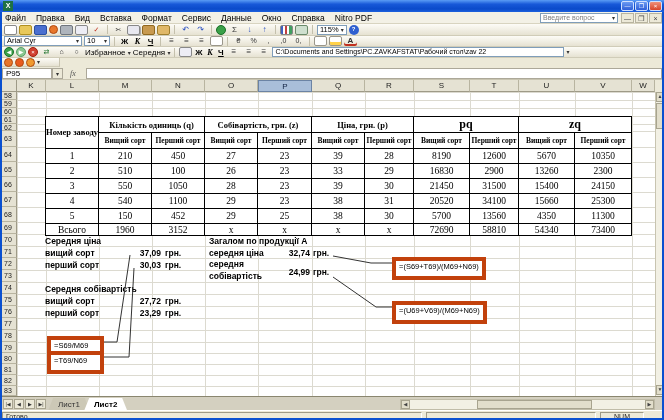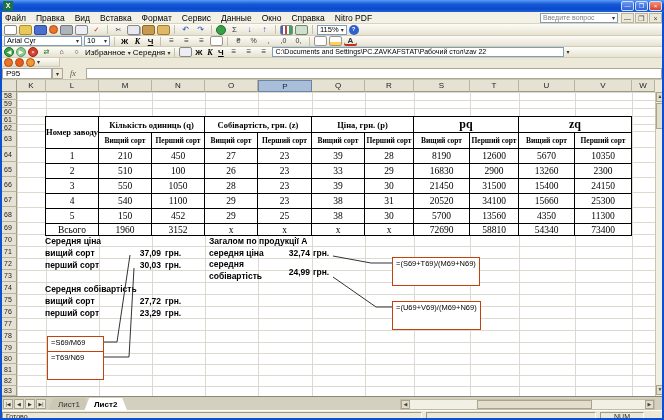--- a/index.html
+++ b/index.html
@@ -92,22 +92,22 @@
   .dtable td{border:1px solid #000;text-align:center;vertical-align:middle;padding:0;font-size:9.5px;overflow:hidden;}
   .h1 td{font-weight:bold;font-size:8.5px;}
   .h1 td.pqz{font-size:12px;}
   .corner-cell{font-size:9px;font-weight:bold;line-height:1.3;}
   .h2 td{font-weight:bold;font-size:7.5px;}
   .tot td{font-weight:normal;}
   .tot td.xc{font-weight:normal;}
   
   .an{position:absolute;font-weight:bold;font-size:8.5px;white-space:nowrap;z-index:3;}
   .anv{text-align:right;}
-  .fbox{position:absolute;background:#fff;border:1px solid #c2410c;font-size:7.5px;line-height:11px;
-    height:29px;padding:0 3px;z-index:5;white-space:nowrap;}
+  .fbox{position:absolute;background:#fff;border:4px solid #c2410c;font-size:7.5px;line-height:11px;
+    height:23px;padding:0 3px;z-index:5;white-space:nowrap;}
   svg.lines{position:absolute;left:0;top:0;z-index:4;pointer-events:none;}
   
   .vscroll{position:absolute;left:655px;top:92px;width:9px;height:304px;background:#F2F0E4;border-left:1px solid #C8C4B0;z-index:6;}
   .sbtn{position:absolute;background:#E2DECB;border:1px solid #A8A48F;font-size:5px;text-align:center;color:#444;}
   .vthumb{position:absolute;left:0;top:11px;width:8px;height:26px;background:#E2DECB;border:1px solid #A8A48F;}
   
   .tabbar{position:absolute;left:0;top:396px;width:664px;height:14px;background:#D4D0C0;border-top:1px solid #8A866F;z-index:6;}
   .navb{position:absolute;top:2px;width:10px;height:10px;background:#ECE9D8;border:1px solid #A8A48F;
     font-size:5px;line-height:9px;text-align:center;color:#333;}
   .stab{position:absolute;top:1px;height:13px;font-size:8px;line-height:13px;padding:0 10px;

